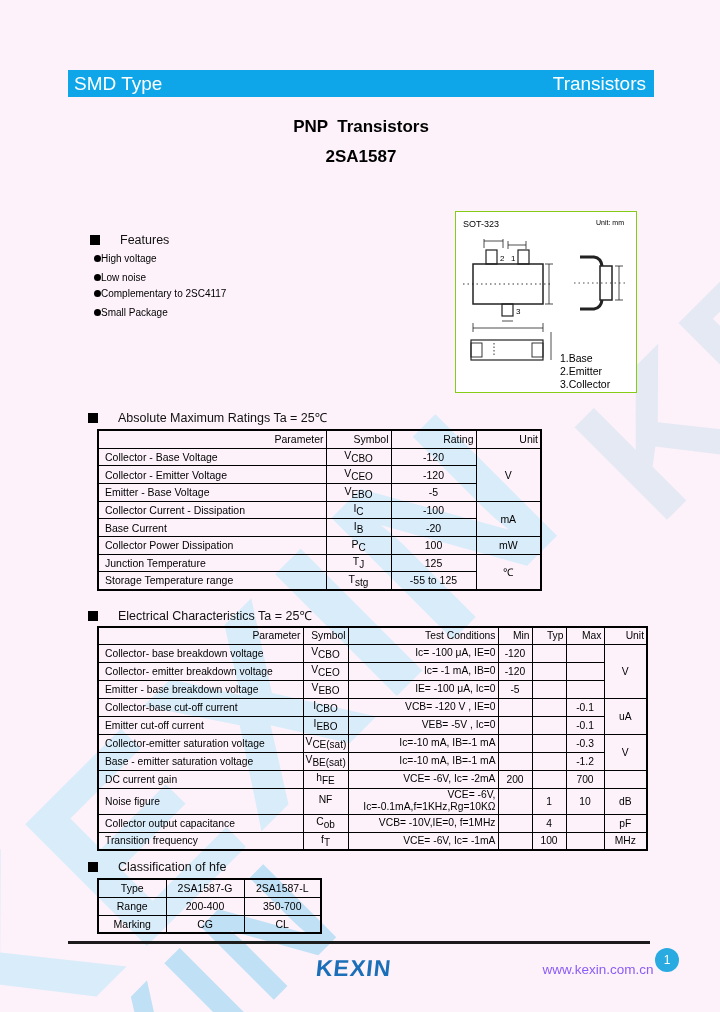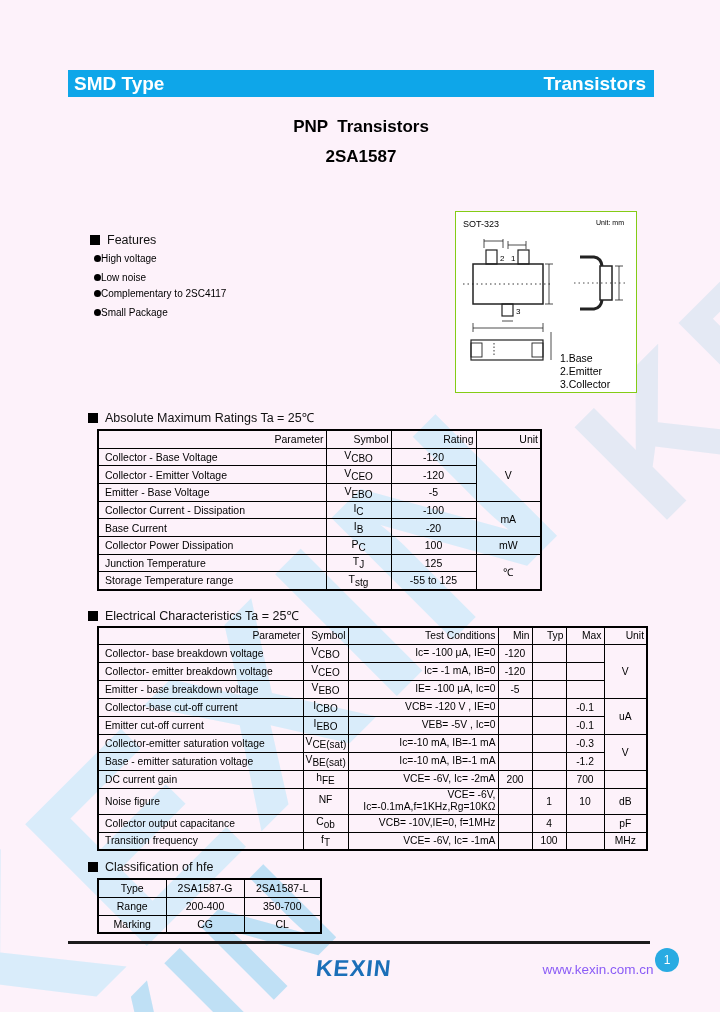--- a/index.html
+++ b/index.html
@@ -14,28 +14,28 @@
   .wm-top    { top:150px; right:-430px; font-size:190px; color:#e4e9f4; transform:rotate(-45deg); }
   .wm-mid    { top:600px; left:-180px;  font-size:250px; color:#d9ecfa; transform:rotate(-45deg); }
   .wm-bottom { top:980px; left:-120px;  font-size:150px; color:#bfe0f5; transform:rotate(-45deg); }
 
   .abs { position:absolute; }
 
   
   .bar { left:68px; top:70px; width:586px; height:27px; background:#0ea6e9;
          display:flex; justify-content:space-between; align-items:center;
          padding:0 8px 0 6px; z-index:2; }
-  .bar span { color:#fff; font-size:19px; font-weight:700; }
+  .bar span { color:#fff; font-size:19px; font-weight:400; }
 
   .title { left:68px; width:586px; text-align:center; font-weight:700;
            font-size:17px; white-space:pre; z-index:2; }
   .t1 { top:117px; } .t2 { top:147px; }
 
   
-  .section-head { display:flex; align-items:center; gap:7px; font-size:12.5px;
+  .section-head { display:flex; align-items:center; gap:20px; font-size:12.5px;
                   color:#111; z-index:2; }
   .sq { width:10px; height:10px; background:#000; flex:0 0 auto; }
 
   
   .feat-head { left:90px; top:233px; }
   .feature { position:absolute; left:94px; display:flex; align-items:center;
              font-size:10px; z-index:2; }
   .dot { width:7px; height:7px; border-radius:50%; background:#000; flex:0 0 auto; }
 
   

